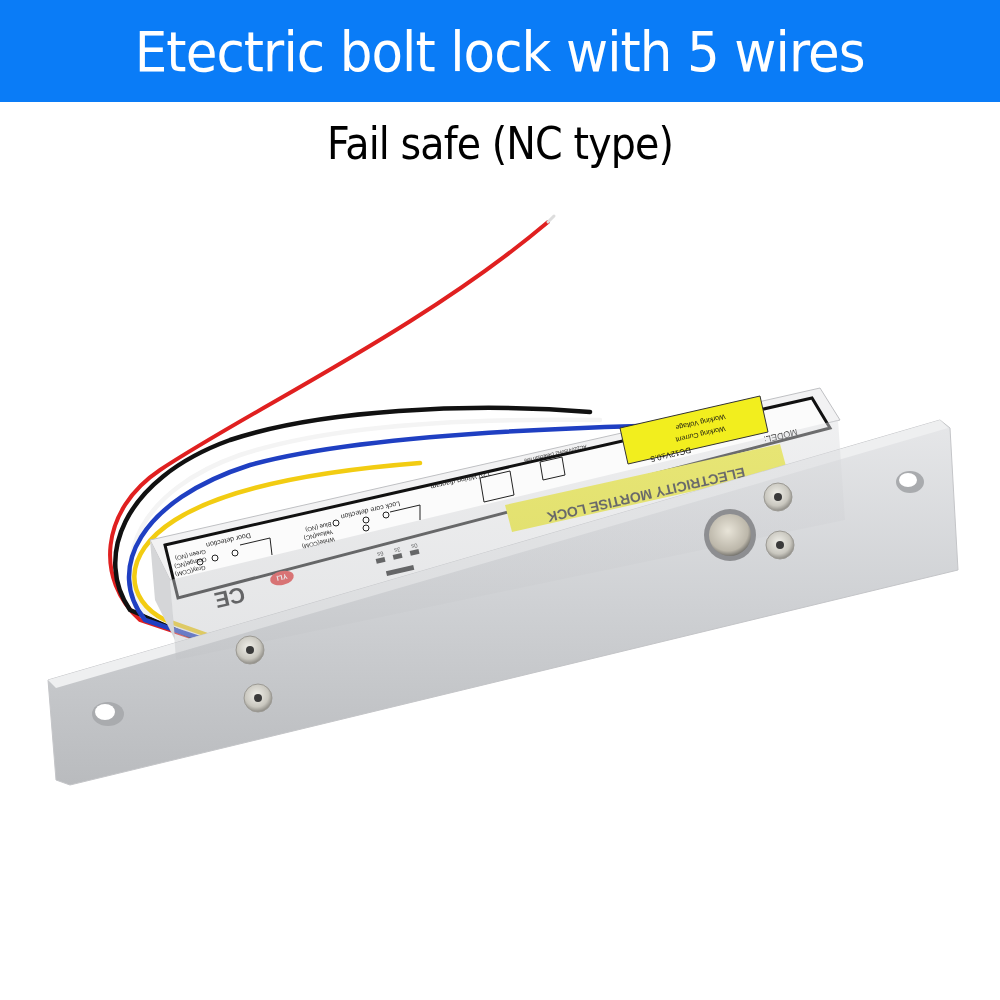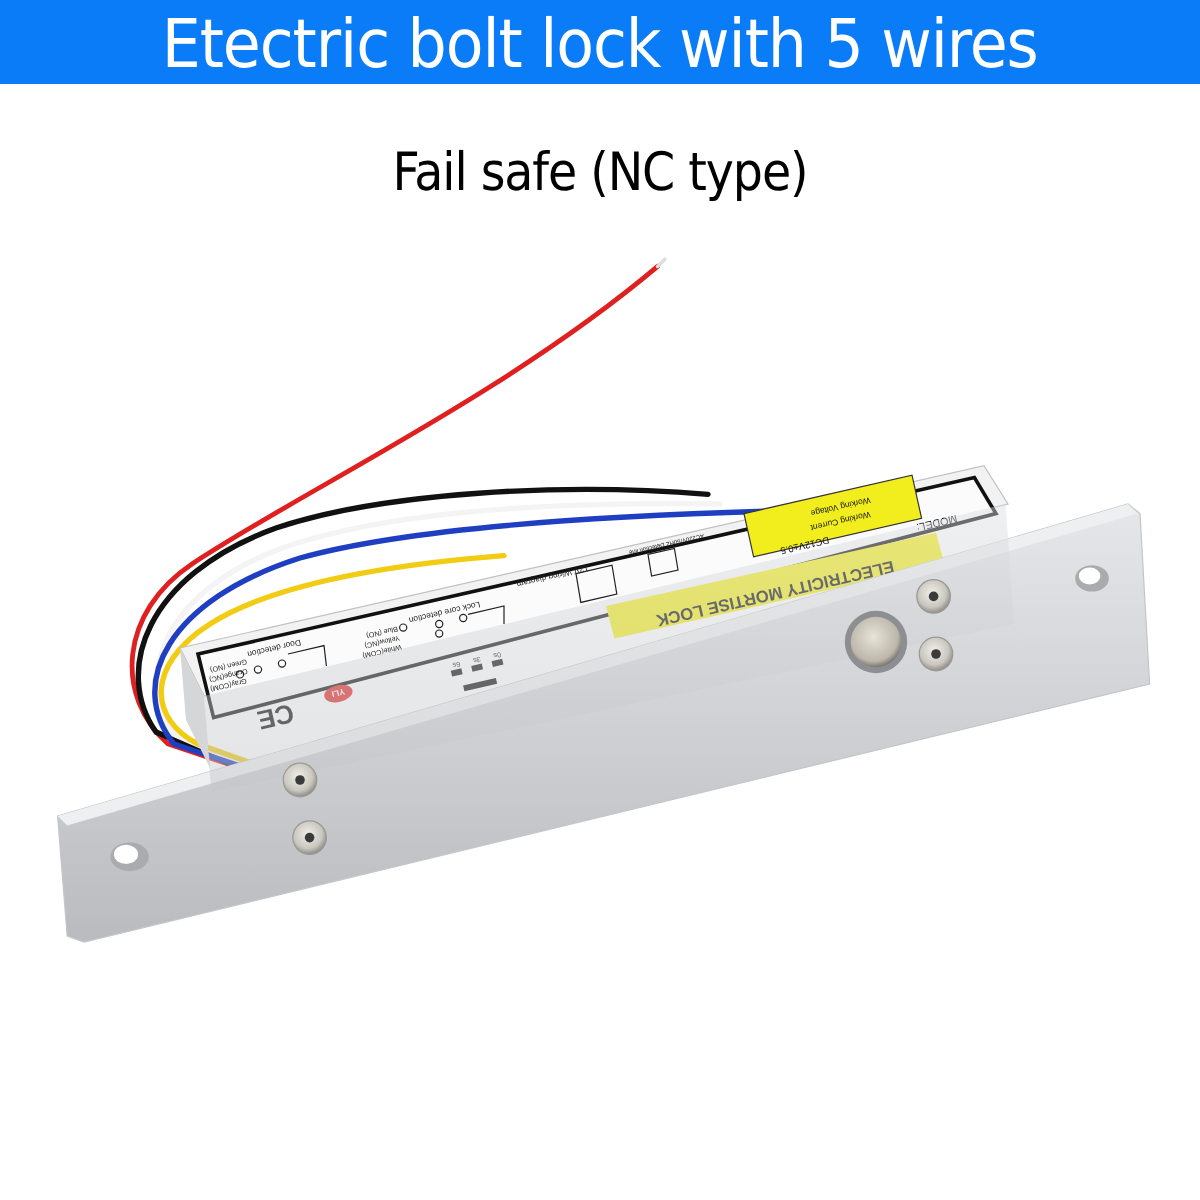--- a/index.html
+++ b/index.html
@@ -1,22 +1,22 @@
 <!DOCTYPE html>
 <html><head>
   <meta charset="utf-8">
   <style>
     html, body { margin: 0; padding: 0; }
     body {
       width: 1000px; height: 1000px; background: #ffffff; position: relative; overflow: hidden;
       font-family: "Liberation Sans", "DejaVu Sans", sans-serif;
     }
     .banner {
-      position: absolute; left: 0; top: 0; width: 1000px; height: 70px;
-      background: #0a7cf7; display: flex; align-items: flex-end; justify-content: center;
+      position: absolute; left: 0; top: 0; width: 1000px; height: 102px;
+      background: #0a7cf7; display: flex; align-items: center; justify-content: center;
     }
     .banner-title {
       color: #ffffff; font-size: 56px; letter-spacing: -1px; font-weight: 400;
       font-family: "DejaVu Sans", "Liberation Sans", sans-serif;
       transform: scaleX(0.92);
     }
     .subtitle {
       position: absolute; left: 0; top: 118px; width: 1000px; text-align: center;
       color: #000; font-size: 44px; letter-spacing: -1px;
       font-family: "DejaVu Sans", "Liberation Sans", sans-serif;

